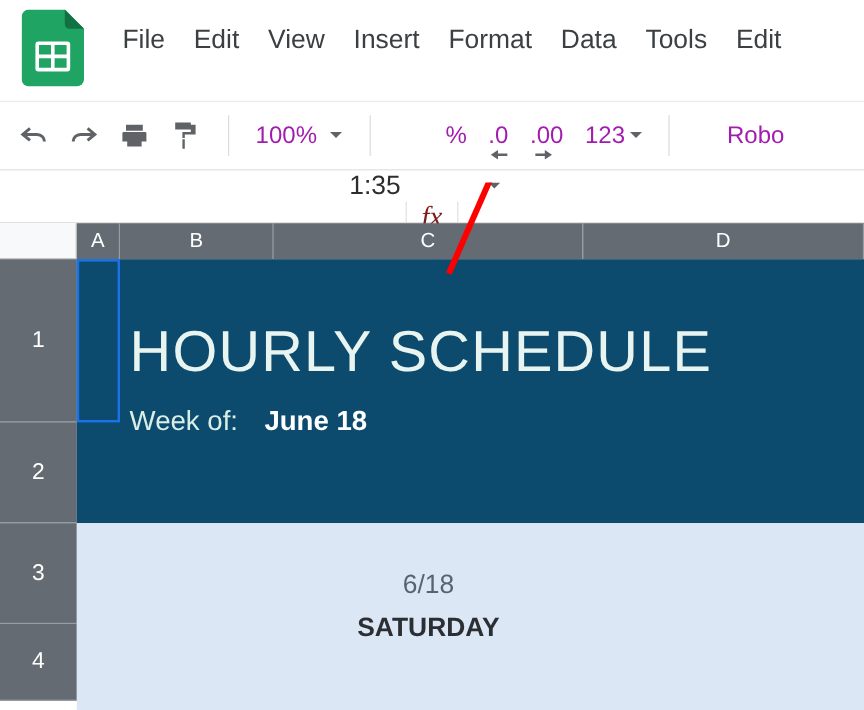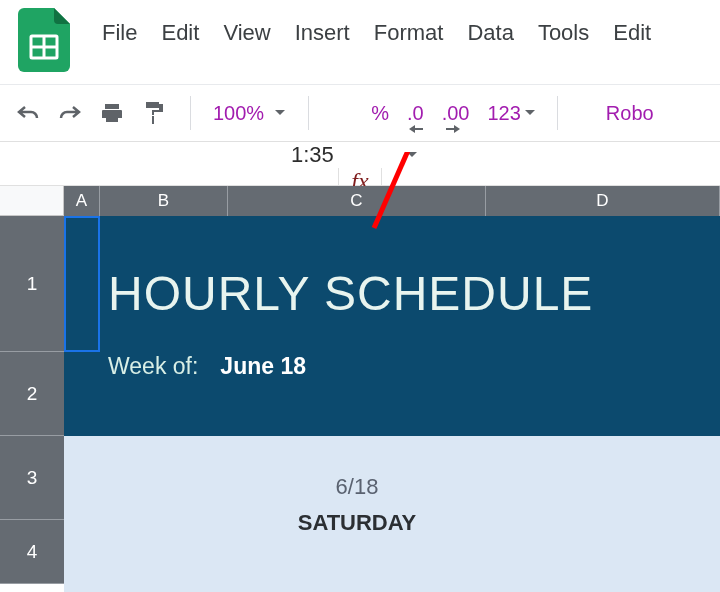--- a/index.html
+++ b/index.html
@@ -37,21 +37,21 @@
   .colhdrs { display:flex; height:30px; }
   .colhdr { background:#656b72; color:#fff; display:flex; align-items:center; justify-content:center; font-size:17px; border-right:1px solid #989da3;}
   .colA { width:36px; }
   .colB { width:128px; }
   .colC { width:258px; }
   .colD { width:234px; }
   .cells { position: relative; }
   .banner { height:220px; background:#0c4a6e; color:#fff; padding-left:44px; position:relative;}
   .sel { position:absolute; left:0; top:0; width:36px; height:136px; border:2px solid #1a73e8; pointer-events:none;}
   .banner h1 { font-size:48px; font-weight:400; letter-spacing:1px; padding-top:50px; color: #e8f4ef;}
-  .weekrow { display:flex; gap:22px; font-size:23px; margin-top:32px; align-items:center;}
+  .weekrow { display:flex; gap:22px; font-size:23px; margin-top:16px; align-items:center;}
   .weekrow .wl { color:#d9efe6; }
   .weekrow .wd { color:#fff; font-weight:700; }
   .dayarea { background:#dbe7f4; height:180px; position:relative;}
   .dayrow1 { display:flex; padding-top:38px;}
   .daycell { text-align:center;}
   .daycell .date { font-size:22px; color:#5a6270;}
   .daycell .name { font-size:22px; color:#2b2f33; font-weight:700; margin-top:10px;}
   .cB { width:164px; }
   .cC { width:258px; }
   .cD { width:234px; }

